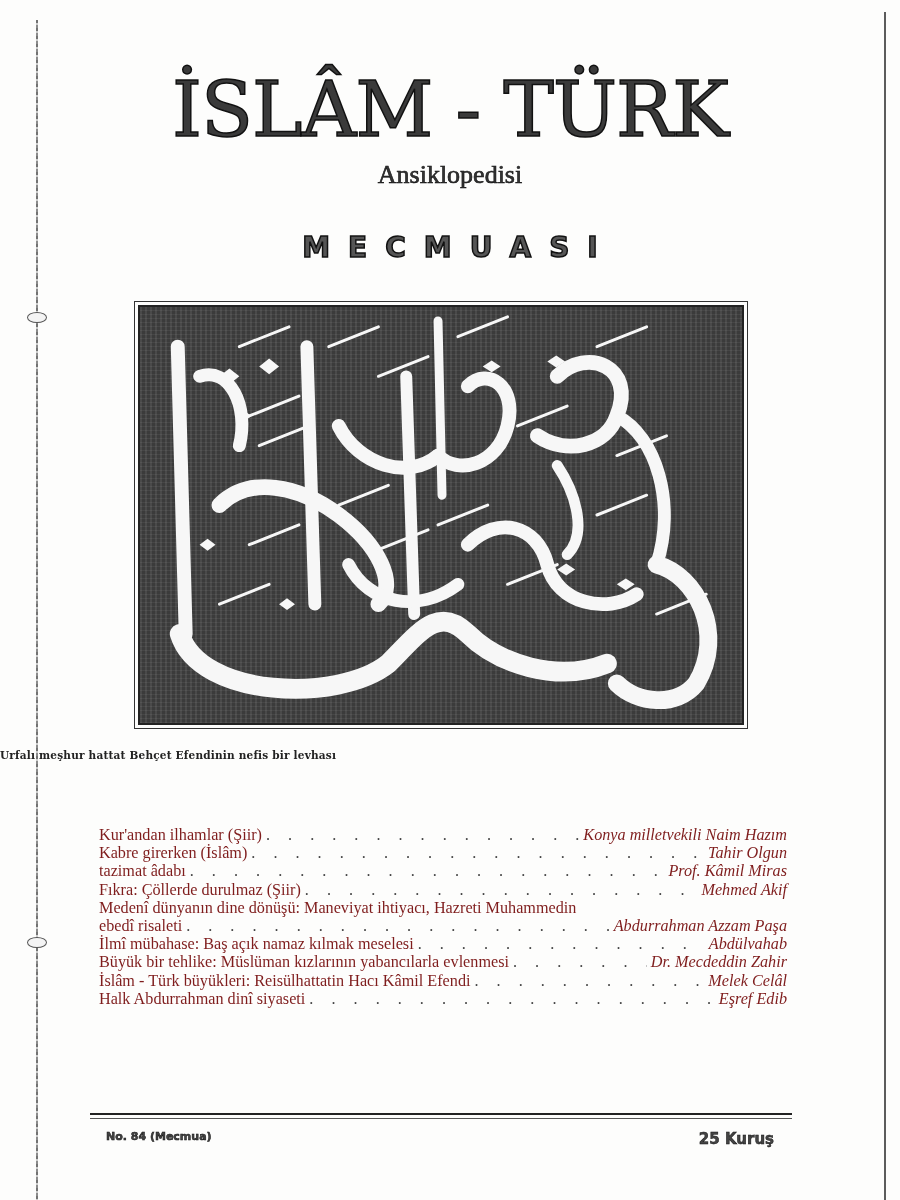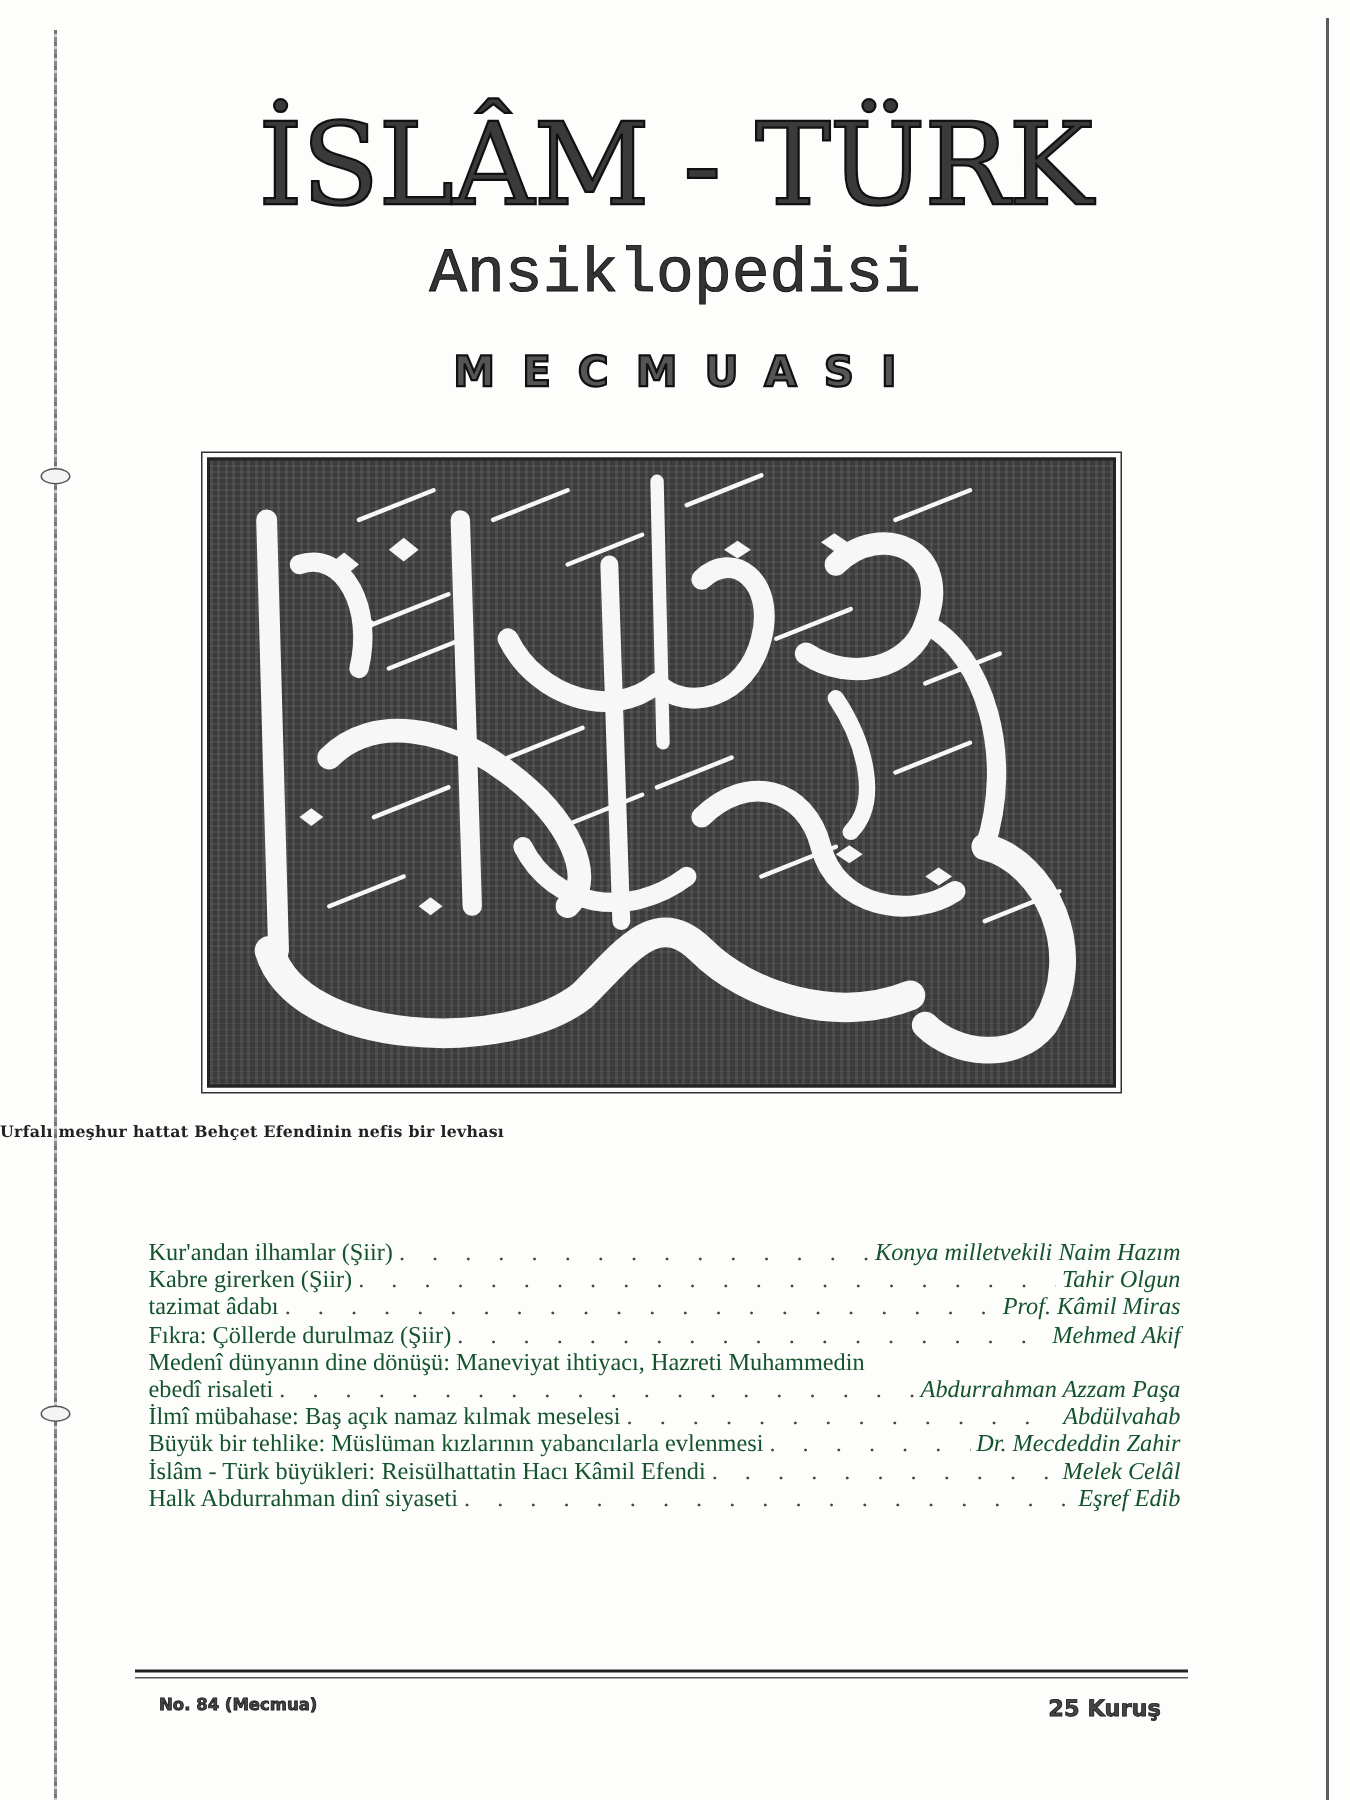--- a/index.html
+++ b/index.html
@@ -26,21 +26,21 @@
     }
     
     .title {
       position: absolute; left: 0; right: 0; top: 72px; text-align: center;
       font-family: "DejaVu Serif", serif; font-size: 76px; letter-spacing: -1px;
       color: #3a3a3a; -webkit-text-stroke: 1.5px #111; line-height: 1;
       font-weight: normal;
     }
     .subtitle {
       position: absolute; left: 0; right: 0; top: 162px; text-align: center;
-      font-family: Liberation Mono, monospace; font-size: 42px; color: #333;
+      font-family: Liberation Serif, serif; font-size: 26px; color: #333;
       -webkit-text-stroke: 0.6px #111; line-height: 1;
     }
     .mecmuasi {
       position: absolute; left: 0; right: 0; top: 234px; text-align: center;
       font-family: "DejaVu Sans", sans-serif; font-weight: bold; font-size: 28px;
       letter-spacing: 18px; color: #555; -webkit-text-stroke: 1.5px #111; line-height: 1;
       padding-left: 18px;
     }
     
     .plate {
@@ -54,21 +54,21 @@
     }
     .plate svg { position: absolute; inset: 0; width: 100%; height: 100%; }
     .caption {
       position: absolute; left: 0; right: 0; top: 749px; 
       font-family: "DejaVu Serif", serif; font-weight: bold; font-size: 10.5px; color: #222;
       letter-spacing: 0.2px;
     }
     
     .toc {
       position: absolute; left: 99px; top: 826px; width: 688px;
-      font-family: "Liberation Serif", serif; font-size: 16.2px; line-height: 18.2px; color: #14532d;
+      font-family: "Liberation Serif", serif; font-size: 16.2px; line-height: 18.2px; color: #7f1d1d;
     }
     .toc-row { display: flex; align-items: baseline; white-space: nowrap; }
     .toc-title { flex: 0 0 auto; }
     .toc-dots {
       flex: 1 1 auto; overflow: hidden; margin: 0 4px; color: #444; letter-spacing: 7px;
     }
     .toc-dots::before {
       content: ". . . . . . . . . . . . . . . . . . . . . . . . . . . . . . . . . . . . . . . . . . . . . . . . . . . . . . . . . . . .";
     }
     .toc-author { flex: 0 0 auto; font-style: italic; }
@@ -155,21 +155,21 @@
 
   <div class="caption">Urfalı meşhur hattat Behçet Efendinin nefis bir levhası</div>
 
   <div class="toc">
     <div class="toc-row">
       <span class="toc-title">Kur'andan ilhamlar (Şiir)</span>
       <span class="toc-dots"></span>
       <span class="toc-author">Konya milletvekili Naim Hazım</span>
     </div>
     <div class="toc-row">
-      <span class="toc-title">Kabre girerken (Şiir)</span>
+      <span class="toc-title">Kabre girerken (İslâm)</span>
       <span class="toc-dots"></span>
       <span class="toc-author">Tahir Olgun</span>
     </div>
     <div class="toc-row">
       <span class="toc-title">tazimat âdabı</span>
       <span class="toc-dots"></span>
       <span class="toc-author">Prof. Kâmil Miras</span>
     </div>
     <div class="toc-row">
       <span class="toc-title">Fıkra: Çöllerde durulmaz (Şiir)</span>

